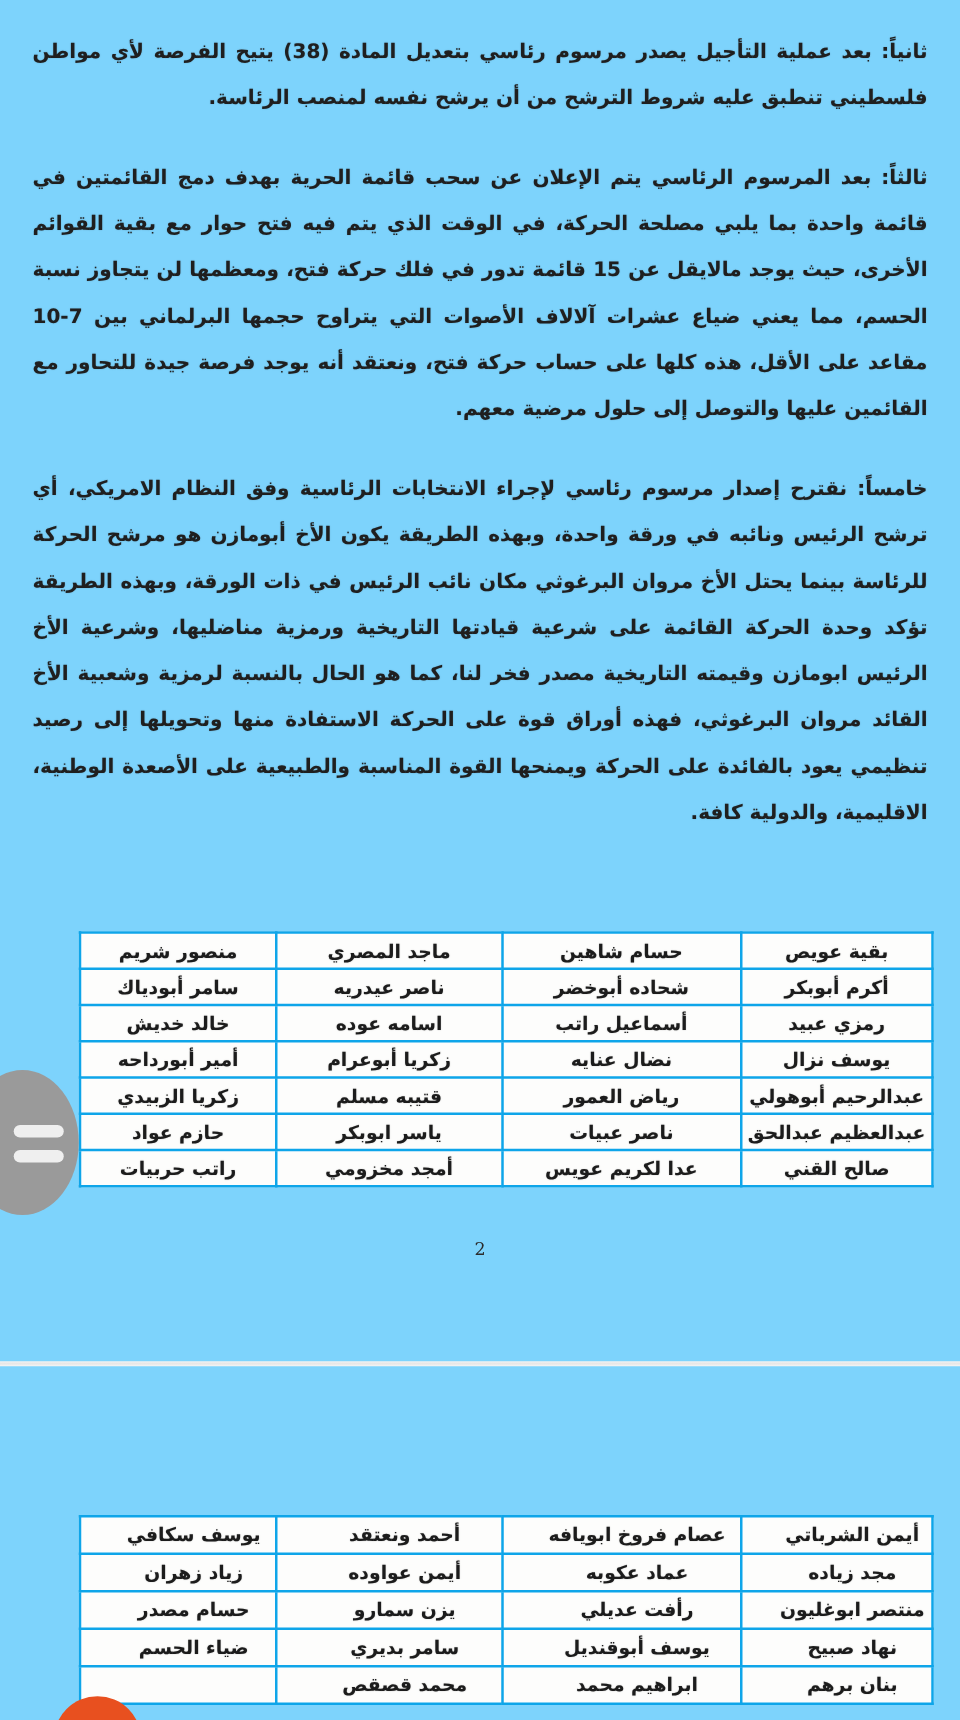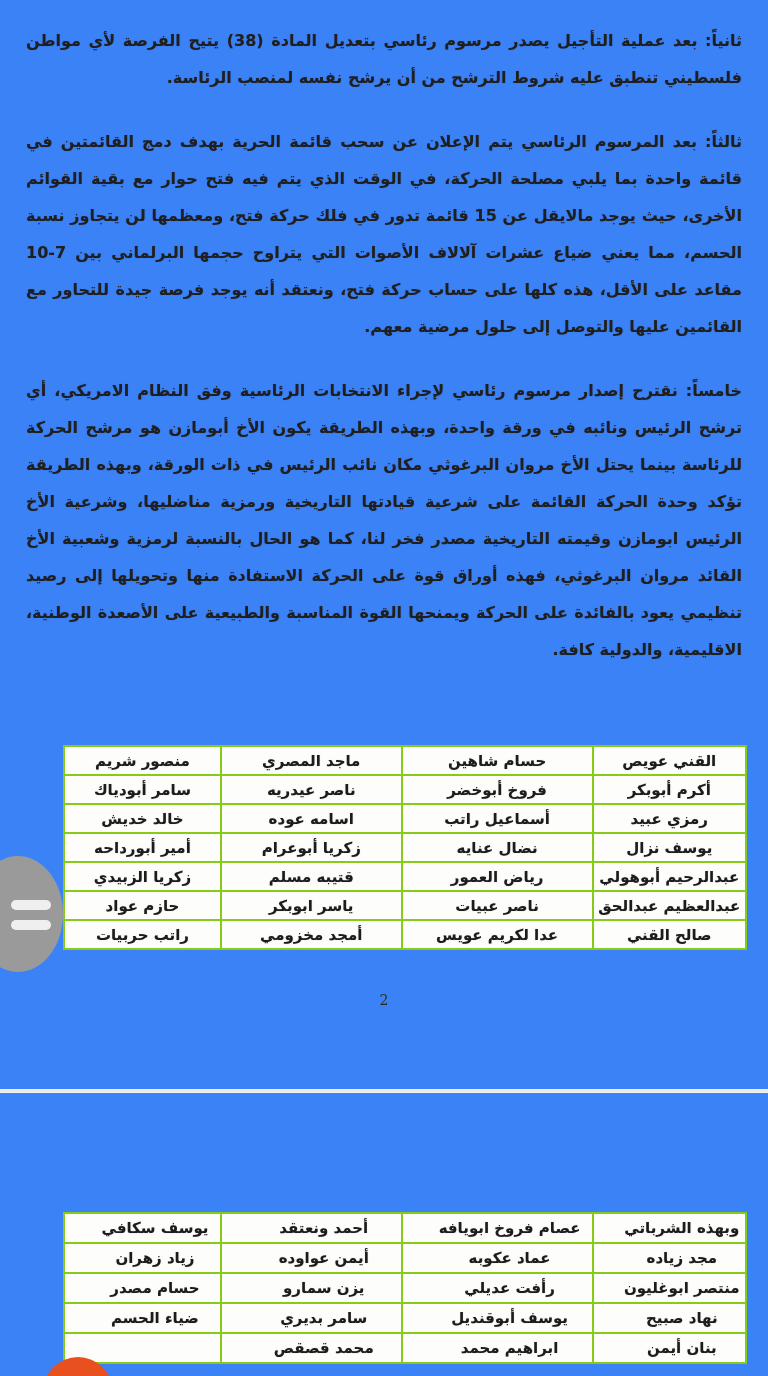--- a/index.html
+++ b/index.html
@@ -1,37 +1,37 @@
 <!DOCTYPE html>
 <html lang="ar"><head>
 <meta charset="utf-8">
 <style>
   html,body{margin:0;padding:0;background:#e9e9e9;}
   #screen{
-    position:relative;width:768px;height:1376px;background:#3b82f6;
+    position:relative;width:768px;height:1376px;background:#7dd3fc;
     overflow:hidden;font-family:"DejaVu Sans",sans-serif;
   }
   
   #page1-text{
     position:absolute;top:22px;right:26px;left:26px;height:718px;
     overflow:hidden;direction:rtl;text-align:justify;
     color:#1f1f1f;font-size:16px;line-height:37px;font-weight:600;
     text-shadow:0 0 1px rgba(40,40,40,.35);
   }
   .para{margin:0 0 27px 0;}
   .para b{font-weight:800;}
   
   table.roster{
     position:absolute;right:21px;width:684px;border-collapse:collapse;
     direction:rtl;table-layout:fixed;background:#fdfdfc;
   }
   #roster1{top:745px;}
   #roster2{top:1212px;}
   table.roster td{
-    border:2px solid #84cc16;text-align:center;vertical-align:middle;
+    border:2px solid #0ea5e9;text-align:center;vertical-align:middle;
     font-weight:700;font-size:15px;color:#1c1c1c;padding:0 4px;
     text-shadow:0 0 1px rgba(40,40,40,.35);overflow:hidden;white-space:nowrap;
   }
   #roster1 td{height:27px;}
   #roster2 td{height:28px;padding-left:29px;}
   
   #page-number{
     position:absolute;top:992px;left:0;width:100%;text-align:center;
     font-size:14px;color:#2b2b2b;font-family:"DejaVu Serif",serif;
   }
@@ -69,28 +69,28 @@
 
   <table class="roster" id="roster1" dir="rtl">
     <colgroup>
         <col style="width:22.5%">
         <col style="width:28%">
         <col style="width:26.5%">
         <col style="width:23%">
       </colgroup>
     <tbody id="t1-body">
         <tr>
-          <td>القني عويص</td>
+          <td>بقية عويص</td>
           <td>حسام شاهين</td>
           <td>ماجد المصري</td>
           <td>منصور شريم</td>
         </tr>
         <tr>
           <td>أكرم أبوبكر</td>
-          <td>فروخ أبوخضر</td>
+          <td>شحاده أبوخضر</td>
           <td>ناصر عيدريه</td>
           <td>سامر أبودياك</td>
         </tr>
         <tr>
           <td>رمزي عبيد</td>
           <td>أسماعيل راتب</td>
           <td>اسامه عوده</td>
           <td>خالد خديش</td>
         </tr>
         <tr>
@@ -126,21 +126,21 @@
 
   <table class="roster" id="roster2" dir="rtl">
     <colgroup>
         <col style="width:22.5%">
         <col style="width:28%">
         <col style="width:26.5%">
         <col style="width:23%">
       </colgroup>
     <tbody id="t2-body">
         <tr>
-          <td>وبهذه الشرباتي</td>
+          <td>أيمن الشرباتي</td>
           <td>عصام فروخ ابويافه</td>
           <td>أحمد ونعتقد</td>
           <td>يوسف سكافي</td>
         </tr>
         <tr>
           <td>مجد زياده</td>
           <td>عماد عكوبه</td>
           <td>أيمن عواوده</td>
           <td>زياد زهران</td>
         </tr>
@@ -150,21 +150,21 @@
           <td>يزن سمارو</td>
           <td>حسام مصدر</td>
         </tr>
         <tr>
           <td>نهاد صبيح</td>
           <td>يوسف أبوقنديل</td>
           <td>سامر بديري</td>
           <td>ضياء الحسم</td>
         </tr>
         <tr>
-          <td>بنان أيمن</td>
+          <td>بنان برهم</td>
           <td>ابراهيم محمد</td>
           <td>محمد قصقص</td>
           <td></td>
         </tr>
       </tbody>
   </table>
 
   <button id="menu-handle" style="background: rgb(154, 154, 154);">
     <span class="icon">
       <span class="bar b1"></span>

